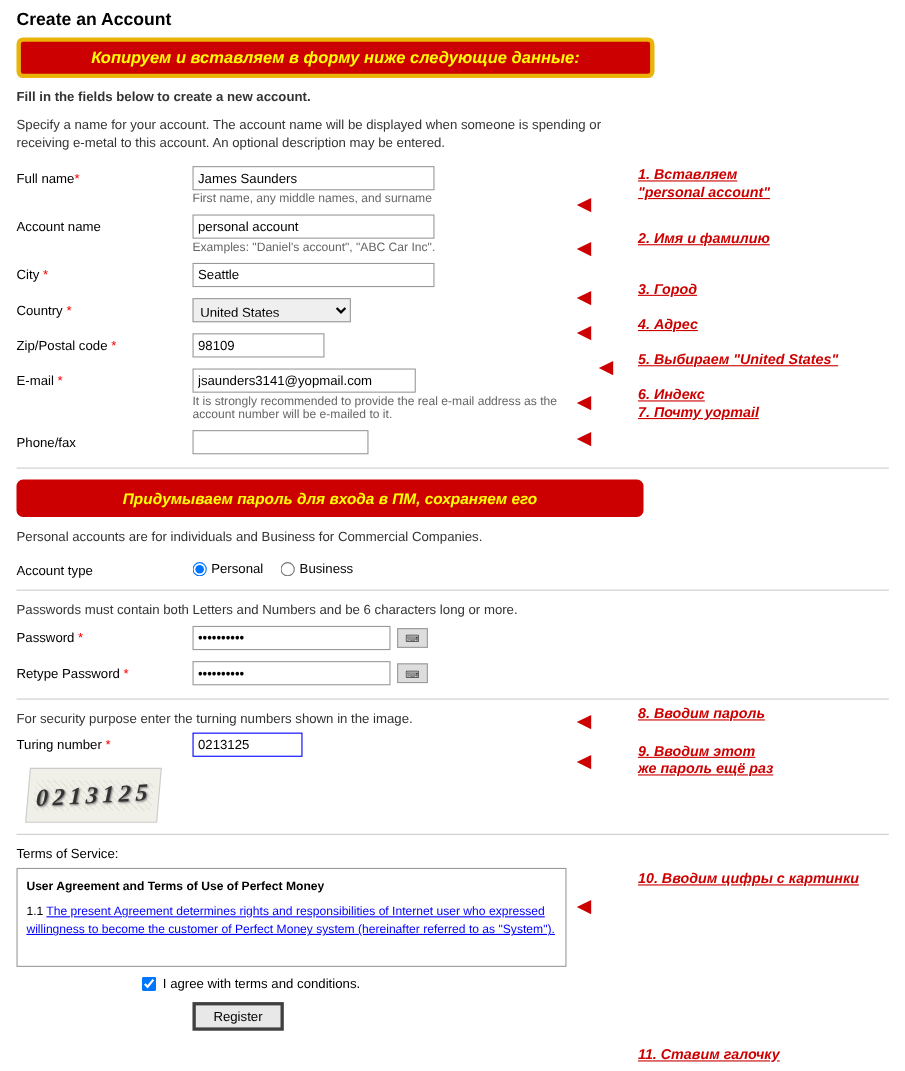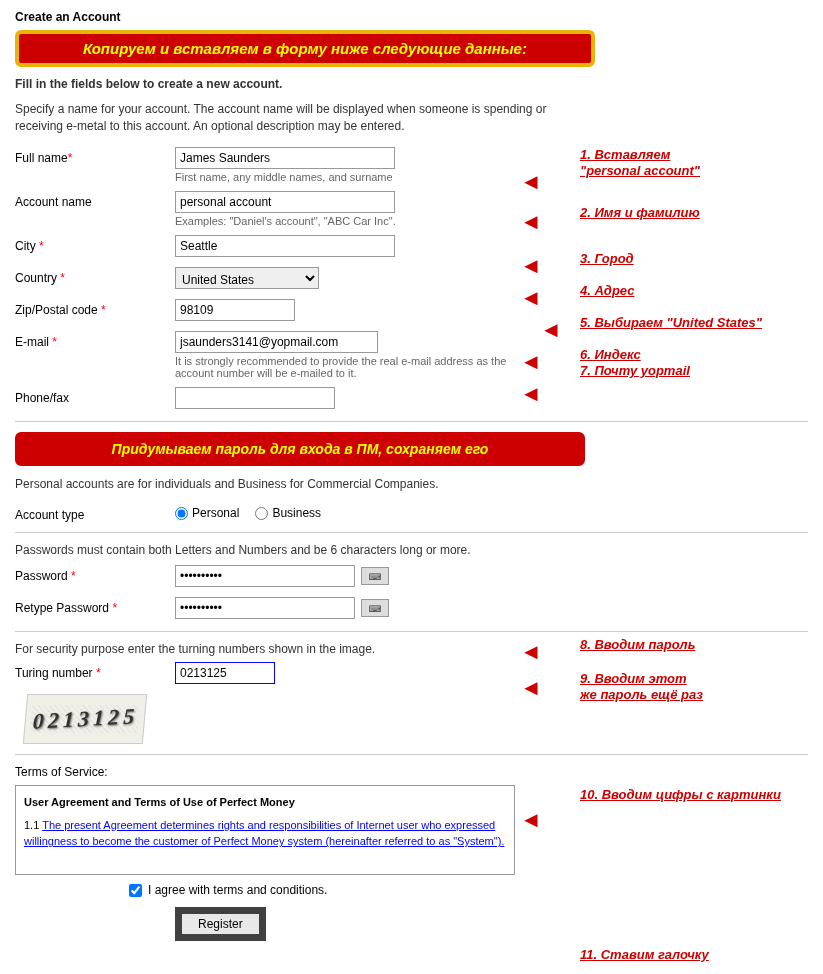--- a/index.html
+++ b/index.html
@@ -11,21 +11,21 @@
       width: 823px;
       min-height: 974px;
       position: relative;
       overflow-x: hidden;
     }
     .page-wrapper {
       padding: 10px 15px;
       position: relative;
     }
     h1 {
-      font-size: 12px;
+      font-size: 16px;
       font-weight: bold;
       margin-bottom: 1px;
     }
     .fill-text {
       font-size: 12px;
       color: #333;
       margin-bottom: 10px;
       font-weight: bold;
     }
     .info-text {
@@ -175,21 +175,21 @@
     .agree-row label {
       font-size: 12px;
     }
     .register-row {
       margin-top: 10px;
       margin-left: 160px;
     }
     .register-btn {
       padding: 3px 16px;
       font-size: 12px;
-      border: 7px solid #404040;
+      border: 3px solid #404040;
       background: #e8e8e8;
       cursor: pointer;
     }
     
     .banner-red {
       background: #cc0000;
       color: #ffff00;
       font-size: 15px;
       font-weight: bold;
       font-style: italic;

